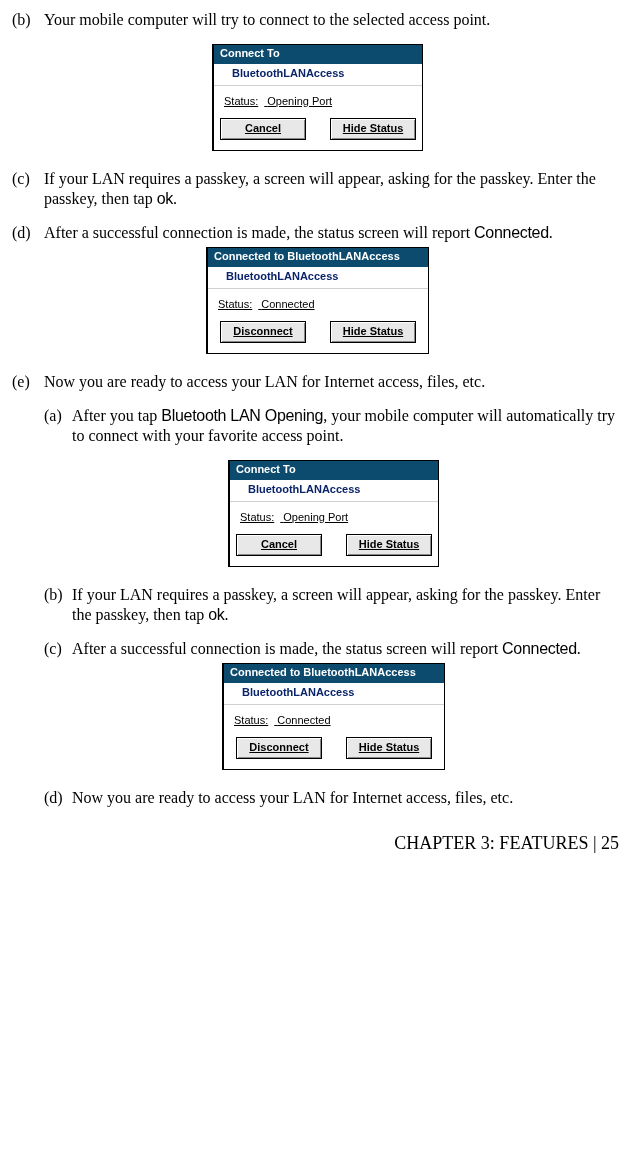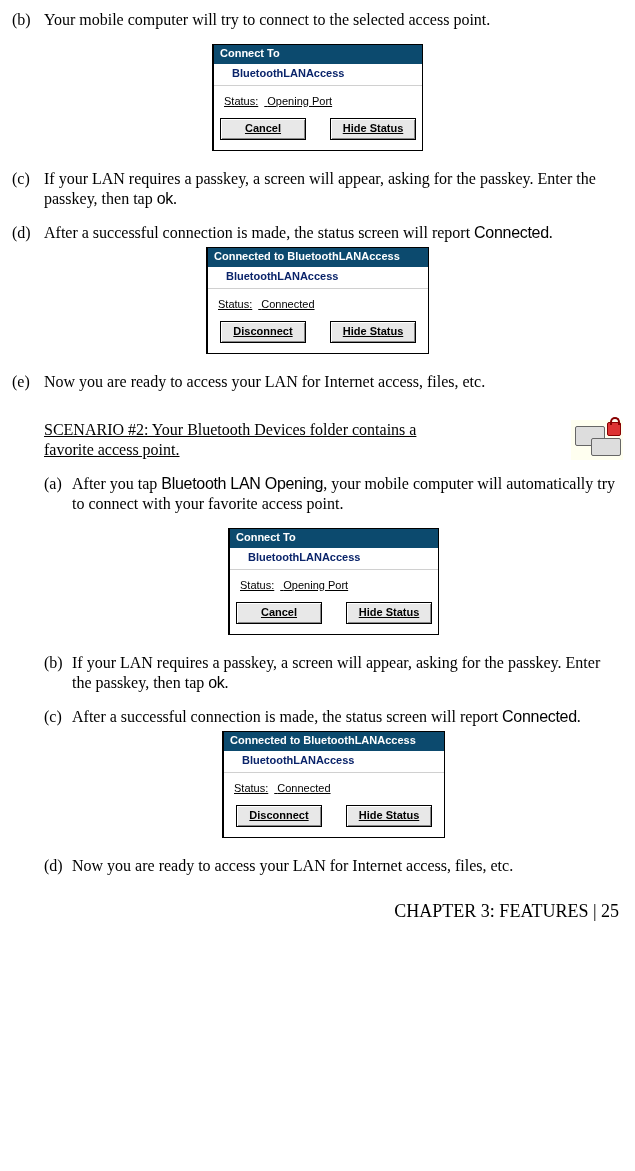--- a/index.html
+++ b/index.html
@@ -168,28 +168,20 @@
     </div>
   </div>
 </div>
 
 <div class="list-item">
   <div class="marker">(e)</div>
   <div class="content">Now you are ready to access your LAN for Internet access, files, etc.</div>
 </div>
 
 <div class="scenario-block">
-  <div class="scenario-head">
-    <div class="scenario-title">SCENARIO #2: Your Bluetooth Devices folder contains a favorite access point.</div>
-    <div class="net-icon">
-      <div class="box1"></div>
-        <div class="box2"></div>
-        <div class="lock"></div>
-    </div>
-  </div>
 
   <div class="list-item tight">
     <div class="marker">(a)</div>
     <div class="content">
       <span>After you tap </span><span class="bold-condensed">Bluetooth LAN Opening</span><span>, your mobile computer will automatically try to connect with your favorite access point.</span>
     </div>
   </div>
 
   <div class="shot-wrap">
     <div class="dlg">

